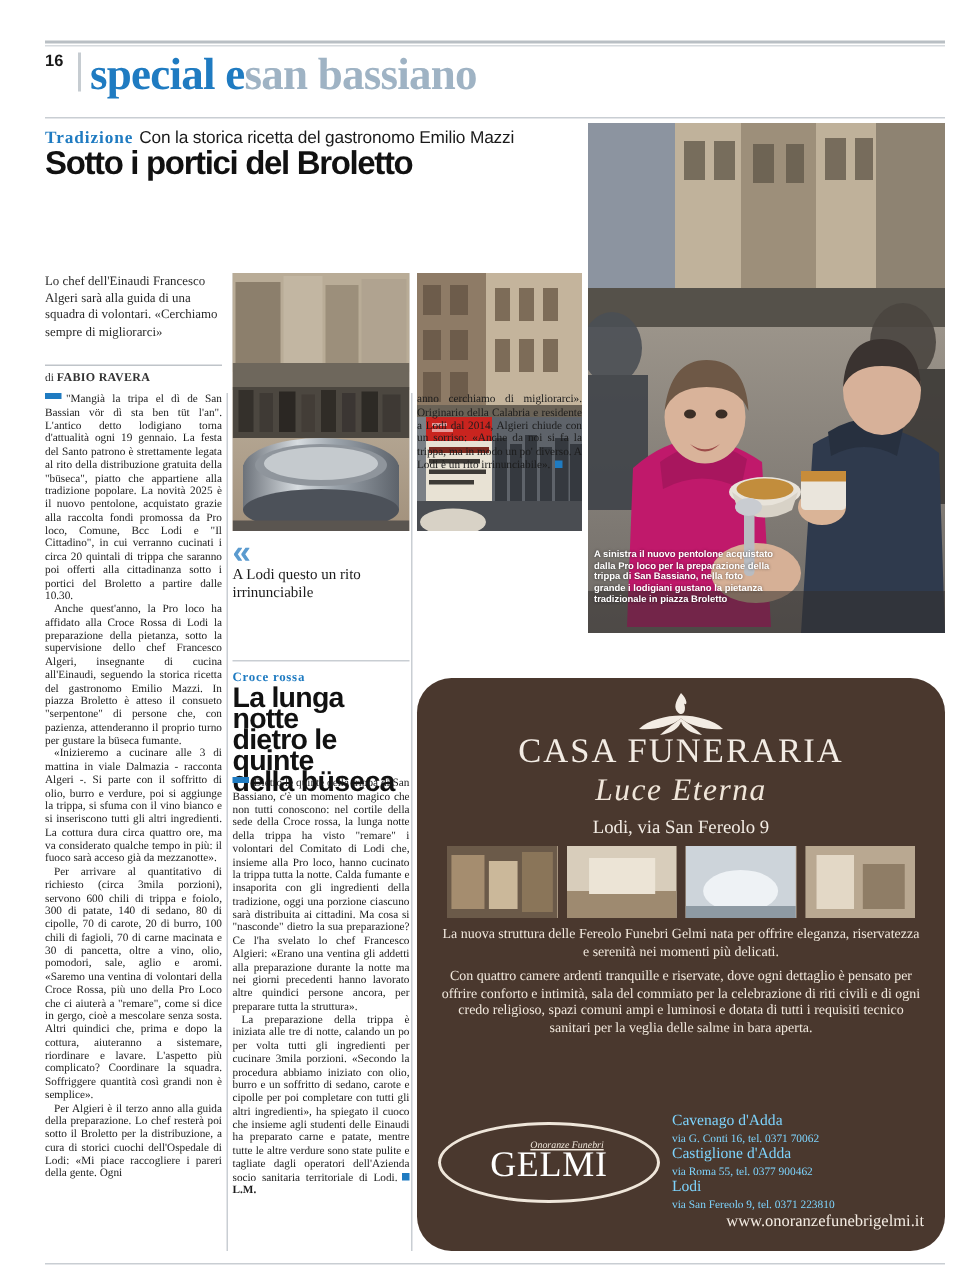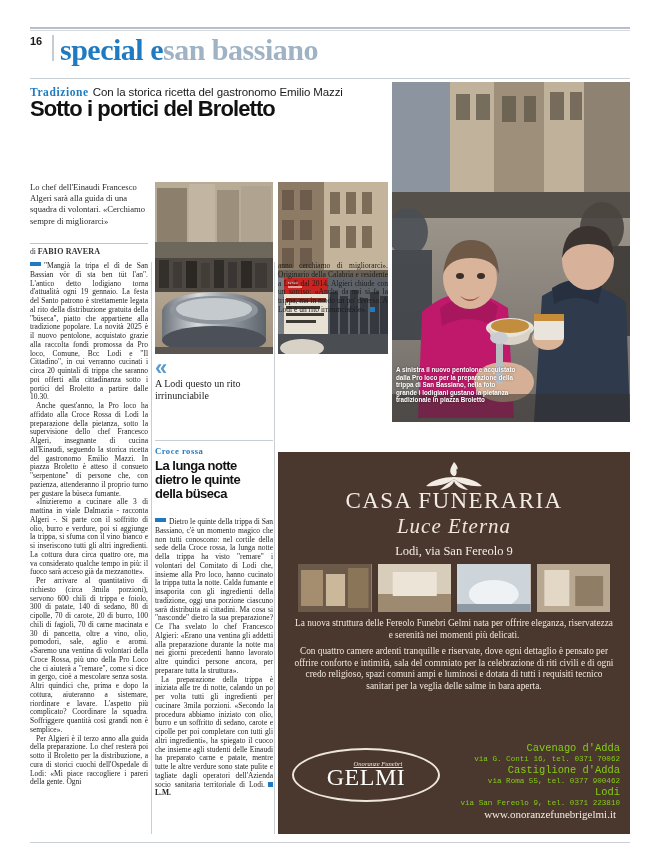--- a/index.html
+++ b/index.html
@@ -103,21 +103,21 @@
   
   .cr-rule { position:absolute; left:155px; top:440px; width:118px; height:1px; background:#c9ced3; }
   .cr-kicker {
     position:absolute; left:155px; top:446px; width:118px;
     font-family:"Liberation Serif", serif; font-weight:700;
     font-size:8.6px; color:#1f7bc1; letter-spacing:0.5px;
   }
   .cr-head {
     position:absolute; left:155px; top:459px; width:122px;
     font-family:"Liberation Sans", sans-serif; font-weight:700;
-    font-size:13px; line-height:14px; color:#111; letter-spacing:-0.5px;
+    font-size:19px; line-height:14px; color:#111; letter-spacing:-0.5px;
   }
   #col2-body { left:155px; top:518px; width:118px; height:318px; }
 
   
   .photo-small {
     position:absolute; left:155px; top:182px; width:118px; height:172px;
     overflow:hidden; background:#b9b0a4;
   }
   .photo-mid {
     position:absolute; left:278px; top:182px; width:110px; height:172px;
@@ -131,21 +131,21 @@
   .caption {
     position:absolute; left:396px; top:366px; width:120px;
     font-family:"Liberation Sans", sans-serif;
     font-size:6.3px; line-height:7.6px; font-weight:700;
     color:#ffffff; text-shadow:0 0 2px rgba(0,0,0,.55);
   }
 
   
   .advert {
     position:absolute; left:278px; top:452px; width:352px; height:382px;
-    background:#4a382e; overflow:hidden;
+    background:#4a382e; overflow:hidden;border-radius:23px;
   }
   .ad-top { position:absolute; left:0; top:0; width:352px; height:96px; }
   .ad-flame {
     position:absolute; left:50%; top:8px; transform:translateX(-50%);
   }
   .ad-brand {
     position:absolute; left:0; top:36px; width:352px; text-align:center;
     font-family:"Liberation Serif", serif; font-size:23px;
     color:#f3ece4; letter-spacing:1.4px;
   }
@@ -181,22 +181,22 @@
     font-family:"Liberation Serif", serif; font-style:italic;
     font-size:6.6px; color:#efe6da; text-decoration:underline;
     padding-left:24px;
   }
   .ad-logo-name {
     position:absolute; left:0; top:16px; width:148px; text-align:center;
     font-family:"Liberation Serif", serif; font-size:24px; color:#ffffff;
     letter-spacing:0.5px;
   }
   .ad-contacts {
-    position:absolute; left:170px; top:290px; width:172px; text-align:right;
-    font-family:Liberation Mono, monospace; color:#84cc16;
+    position:absolute; left:170px; top:290px; width:172px; text-align:left;
+    font-family:Liberation Serif, serif; color:#7dd3fc;
   }
   .ad-city { font-size:10.4px; line-height:12px; }
   .ad-street { font-size:7.6px; line-height:10px; }
   .ad-web {
     position:absolute; left:14px; top:356px; width:324px; text-align:right;
     font-family:"Liberation Serif", serif; font-size:11px; color:#f4ece3;
   }
 
   .bottom-rule { position:absolute; left:30px; top:842px; width:600px; height:1px; background:#c9ced3; }
 </style>

